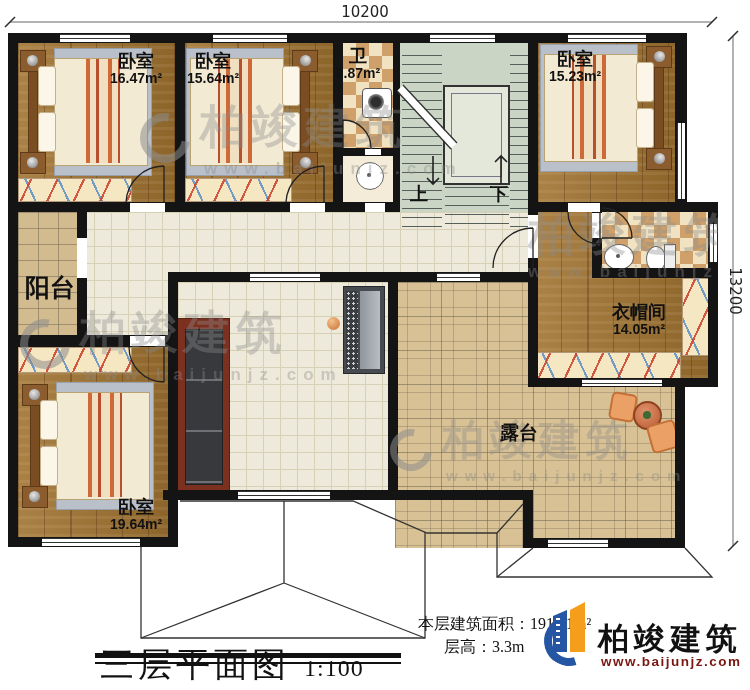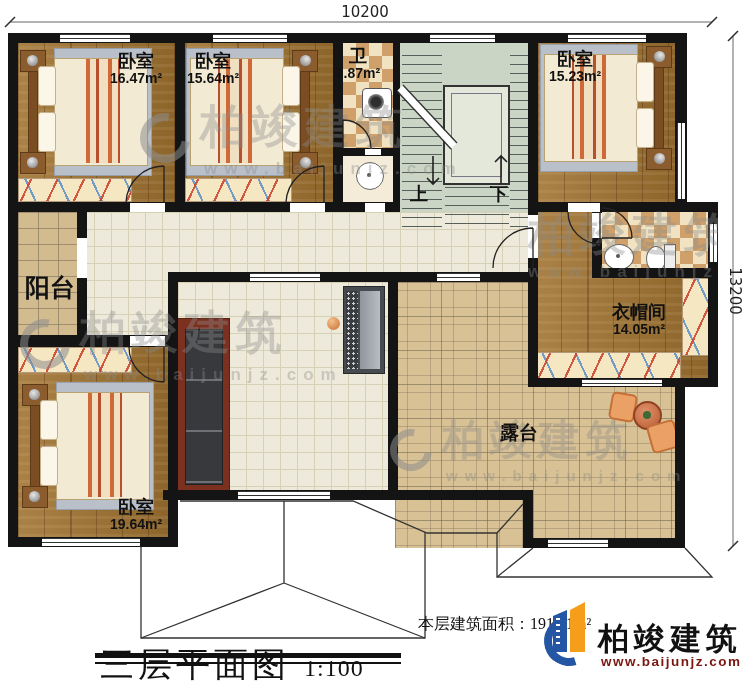--- a/index.html
+++ b/index.html
@@ -346,20 +346,21 @@
   <div class="dimlab" style="left:330px;top:3px;width:70px;">10200</div>
   <div class="dimlab" style="left:700px;top:282px;width:70px;transform:rotate(90deg);">13200</div>
 
   <div class="title-cn">
     <span>三层平面图</span><span class="title-scale">1:100</span>
   </div>
   <div class="abs" style="left:95px;top:653px;width:306px;height:5px;background:#111;"></div>
   <div class="abs" style="left:95px;top:662px;width:306px;height:2px;background:#111;"></div>
   <div class="stats">
     <div><span>本层建筑面积：</span><span>191.41m²</span></div>
+    <div class="ind"><span>层高：</span><span>3.3m</span></div>
   </div>
 
   <div class="logo">
     <div class="icon">
       <div class="swoosh"></div>
       <div class="bldgB"></div>
       <div class="bldgO"></div>
     </div>
     <div class="name">柏竣建筑</div>
     <div class="url">www.baijunjz.com</div>

